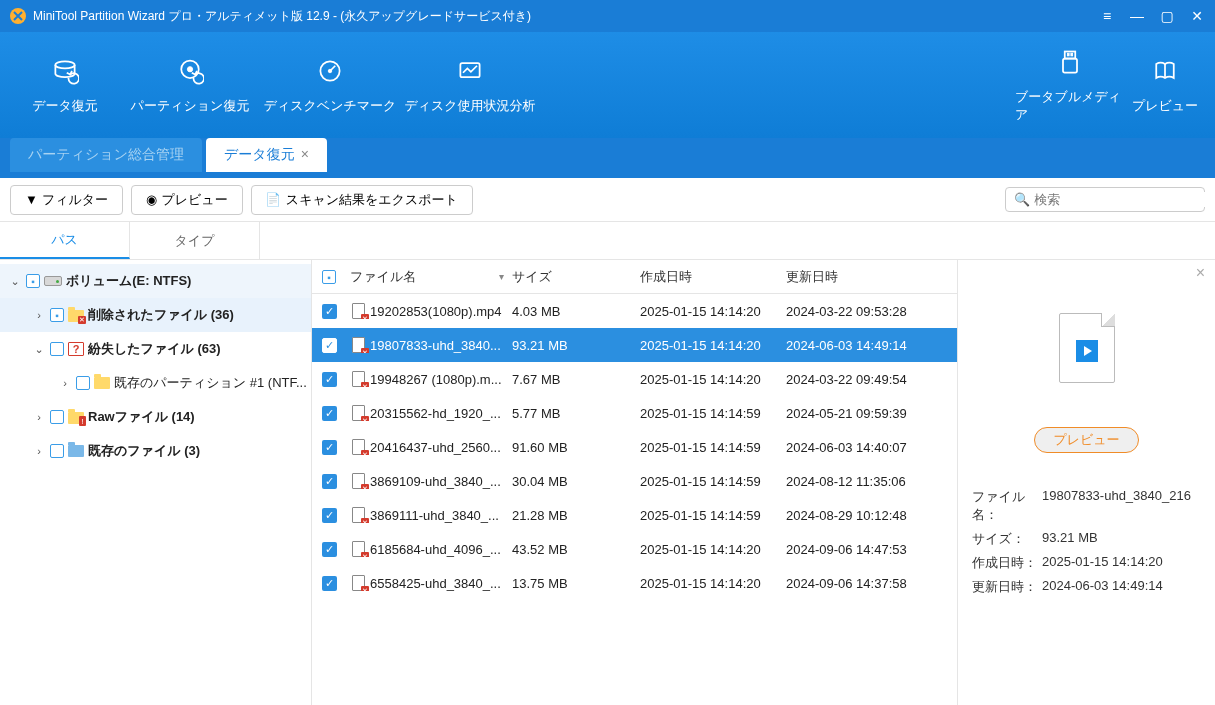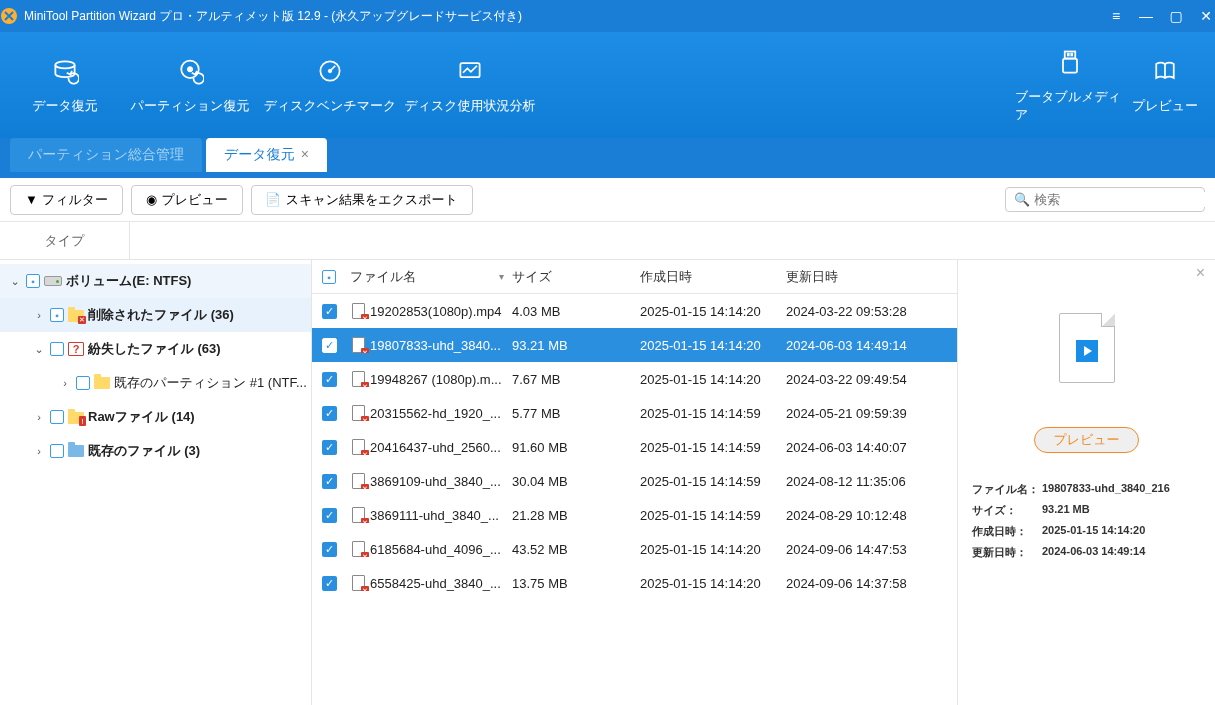--- a/index.html
+++ b/index.html
@@ -1,19 +1,19 @@
 <!DOCTYPE html>
 <html><head>
 <meta charset="utf-8">
 <style>
 * { box-sizing: border-box; margin: 0; padding: 0; font-family: "Yu Gothic UI", "Meiryo", sans-serif; }
 body { width: 1215px; height: 705px; background: #fff; overflow: hidden; font-size: 13px; }
 
 
-.titlebar { height: 32px; background: linear-gradient(#1a7dd6, #1a7dd6); display: flex; align-items: center; padding: 0 0; color: #fff; }
+.titlebar { height: 32px; background: linear-gradient(#1a7dd6, #1a7dd6); display: flex; align-items: center; padding: 0 9px; color: #fff; }
 .titlebar .logo { width: 18px; height: 18px; margin-right: 6px; display:inline-flex;align-items:center;justify-content:center; }
 .titlebar .title { font-size: 12px; flex: 1; }
 .titlebar .winctrls { display: flex; gap: 12px; }
 .titlebar .winctrls span { width: 18px; height: 18px; display: inline-flex; align-items: center; justify-content: center; cursor: pointer; font-size: 14px; }
 
 
 .ribbon { background: linear-gradient(#1e8de6, #0f7dd6); height: 106px; display: flex; align-items: center; padding: 0 10px; color: #fff; }
 .ribbon .rb-item { display: flex; flex-direction: column; align-items: center; justify-content: center; width: 110px; height: 100%; cursor: pointer; }
 .ribbon .rb-item.r-wide { width: 140px; }
 .ribbon .rb-item .rb-icon { width: 32px; height: 32px; margin-bottom: 10px; display: flex; align-items: center; justify-content: center; }
@@ -80,21 +80,21 @@
 
 .preview { width: 258px; border-left: 1px solid #e5e5e5; padding: 8px 14px; position: relative; }
 .preview .close-preview { position: absolute; right: 10px; top: 4px; color: #aaa; cursor: pointer; font-size: 16px; }
 .preview .thumb-zone { height: 190px; display: flex; flex-direction: column; align-items: center; justify-content: center; }
 .preview .thumb-box { width: 180px; height: 150px; display: flex; align-items: center; justify-content: center; border-radius: 4px; }
 .preview .thumb-box .file-graphic { width: 56px; height: 70px; border: 1px solid #bbb; border-radius: 2px; position: relative; background: #fff; }
 .preview .thumb-box .file-graphic .corner { position: absolute; right: -1px; top: -1px; width: 14px; height: 14px; background: linear-gradient(135deg, #fff 50%, #ddd 50%); border-left: 1px solid #bbb; border-bottom: 1px solid #bbb; }
 .preview .thumb-box .file-graphic .play { position: absolute; left: 50%; top: 55%; transform: translate(-50%,-50%); width: 22px; height: 22px; background:#1a8de6; display:flex;align-items:center;justify-content:center; }
 .preview .thumb-box .file-graphic .play::after { content: ""; border-left: 8px solid #fff; border-top: 5px solid transparent; border-bottom: 5px solid transparent; margin-left:2px; }
 .preview .preview-btn { border: 1px solid #f08c28; color: #f08c28; border-radius: 14px; padding: 3px 18px; cursor: pointer; font-size: 13px; margin-top: 4px; }
-.preview .meta { margin-top: 24px; font-size: 11px; color: #333; font-weight: bold; }
+.preview .meta { margin-top: 30px; font-size: 13px; color: #333; }
 .preview .meta div { display: flex; margin-bottom: 6px; }
 .preview .meta .k { width: 70px; color: #333; }
 .preview .meta .v { flex: 1; word-break: break-all; }
 
 .icon-svg { width: 28px; height: 28px; }
 
 .folder-y { width:16px;height:12px;background:#ffd96a;border-radius:1px;position:relative;display:inline-block; }
 .folder-y::before { content:"";position:absolute;top:-3px;left:0;width:7px;height:3px;background:#ffd96a;border-radius:1px 1px 0 0; }
 .folder-b { width:16px;height:12px;background:#7ab8e8;border-radius:1px;position:relative;display:inline-block; }
 .folder-b::before { content:"";position:absolute;top:-3px;left:0;width:7px;height:3px;background:#7ab8e8;border-radius:1px 1px 0 0; }
@@ -220,20 +220,23 @@
       <span>スキャン結果をエクスポート</span>
     </button>
   <div class="spacer"></div>
   <div class="search">
     <span style="color:#888;margin-right:4px;">🔍</span>
     <input type="text" placeholder="検索" style="">
   </div>
 </div>
 
 <div class="subtabs">
+  <div class="subtab active">
+      <span>パス</span>
+    </div>
   <div class="subtab">
       <span>タイプ</span>
     </div>
 </div>
 
 <div class="workspace">
 
   <div class="tree">
     <div class="tree-item sel2">
       <span class="caret">⌄</span>

